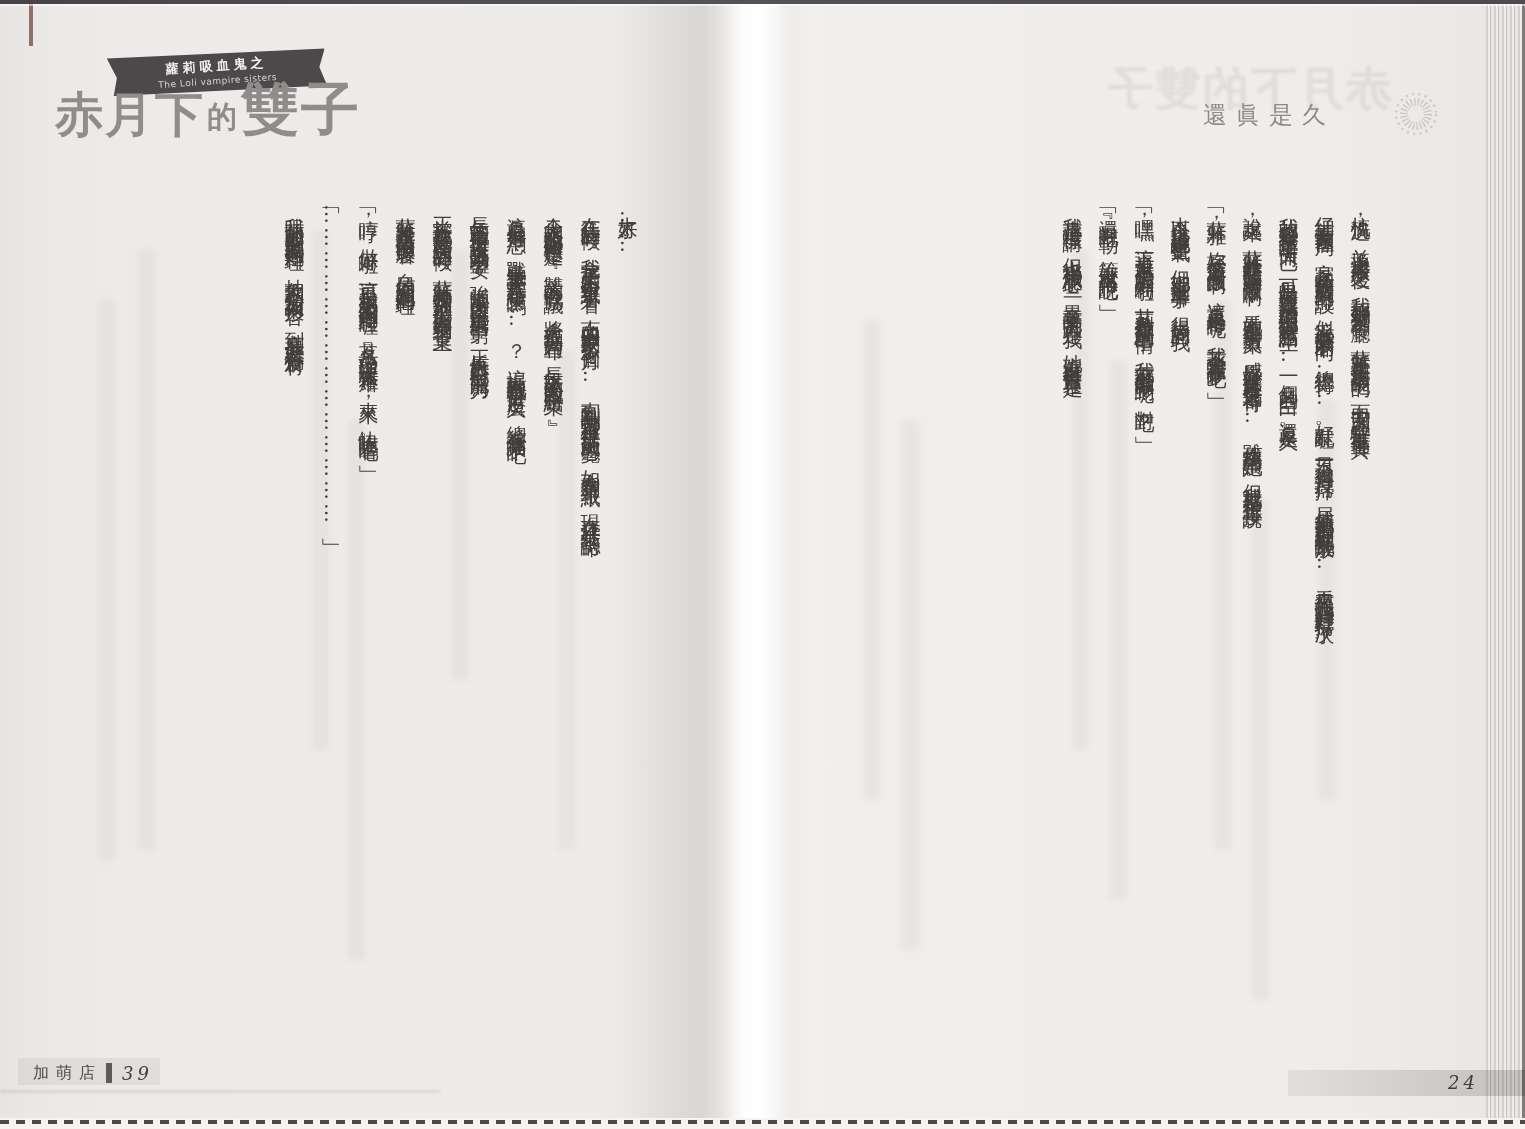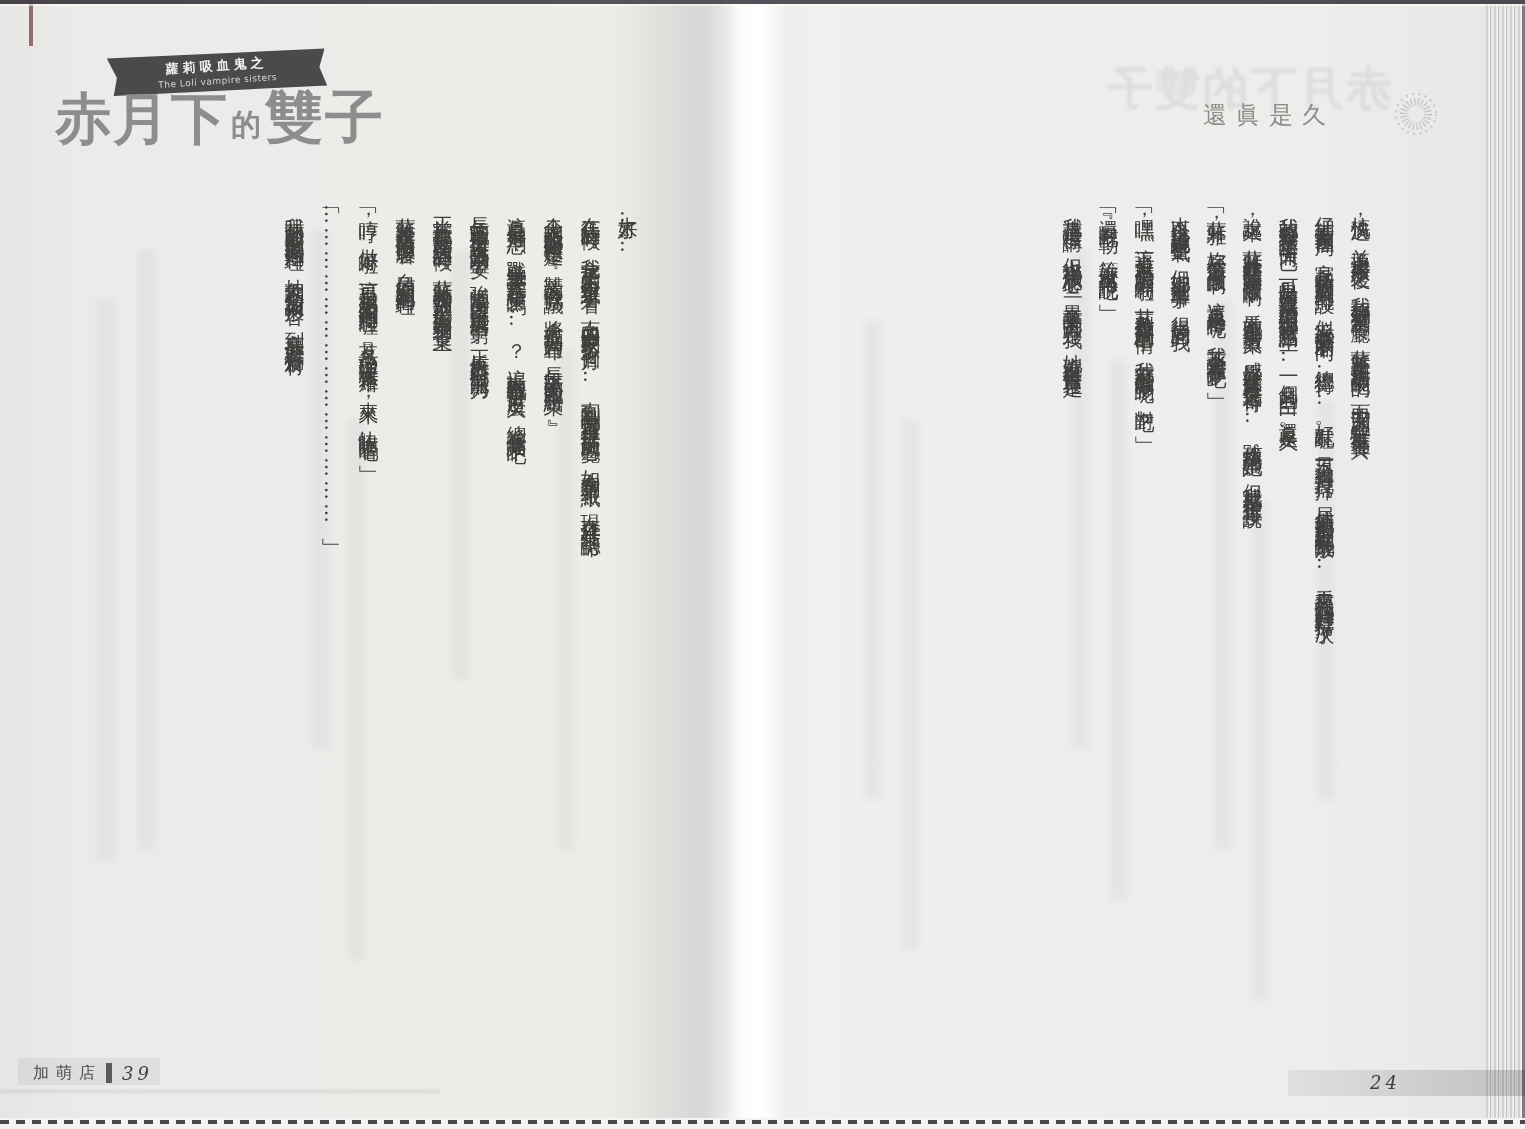--- a/index.html
+++ b/index.html
@@ -31,21 +31,21 @@
 
   
   .ribbon{position:absolute;left:108px;top:50px;width:218px;height:44px;background:#4b4949;
     transform:rotate(-4deg);z-index:4;text-align:center;color:#f1f0ee;
     clip-path:polygon(0 2%,100% 14%,97% 55%,100% 98%,2% 88%,4% 48%);
     font-family:"DejaVu Sans",sans-serif;}
   .ribbon .zh{font-size:13px;letter-spacing:4px;margin-top:7px;font-weight:bold;}
   .ribbon .en{font-size:9px;letter-spacing:.5px;color:#d8d7d5;margin-top:1px;}
   .book-title{position:absolute;left:55px;top:70px;z-index:4;color:#8f8d8b;font-weight:bold;
     display:flex;align-items:flex-end;letter-spacing:2px;line-height:1;}
-  .book-title .t-big{font-size:56px;margin-top:20px;}
+  .book-title .t-big{font-size:48px;margin-top:20px;}
   .book-title .t-small{font-size:30px;padding:0 2px 6px 2px;}
   .book-title .t-xl{font-size:58px;}
 
   
   .chapter-title{position:absolute;left:1203px;top:99px;z-index:4;font-size:24px;letter-spacing:9px;color:#8d8b88;font-family:"DejaVu Sans",sans-serif;}
   .emblem{position:absolute;left:1393px;top:91px;z-index:4;opacity:.8;}
   .bleed-title{position:absolute;left:1132px;top:58px;width:260px;z-index:1;font-size:46px;font-weight:bold;
     color:rgba(110,108,105,.12);transform:scaleX(-1);filter:blur(1.5px);letter-spacing:2px;white-space:nowrap;}
 
   
@@ -56,21 +56,21 @@
   .left-text{right:879px;width:560px;line-height:37px;}
 
   
   .footer-left{position:absolute;left:33px;top:1060px;height:26px;display:flex;align-items:center;z-index:5;}
   .footer-left-bar{position:absolute;left:18px;top:1058px;width:142px;height:27px;background:rgba(0,0,0,.055);z-index:4;}
   .imprint{font-size:16px;letter-spacing:7px;color:#4c4b49;font-family:"DejaVu Sans",sans-serif;}
   .sep-bar{display:inline-block;width:6px;height:20px;background:#5d5b59;margin:0 10px 0 4px;}
   .pnum{font-style:italic;font-size:18px;letter-spacing:4px;color:#3e3d3c;}
   .footer-right-bar{position:absolute;left:1288px;top:1070px;width:237px;height:26px;z-index:8;
     background:linear-gradient(90deg,rgba(0,0,0,.06),rgba(0,0,0,.17));}
-  .pnum-right{position:absolute;left:1370px;top:1072px;z-index:9;}
+  .pnum-right{position:absolute;left:1448px;top:1072px;z-index:9;}
 </style>
 </head>
 <body>
 
 <div class="scan">
 
   <div class="smudge" style="left:98px;top:300px;height:560px;"></div>
   <div class="smudge" style="left:138px;top:250px;height:600px;"></div>
   <div class="smudge" style="left:312px;top:230px;height:520px;"></div>
   <div class="smudge" style="left:348px;top:420px;height:540px;"></div>

